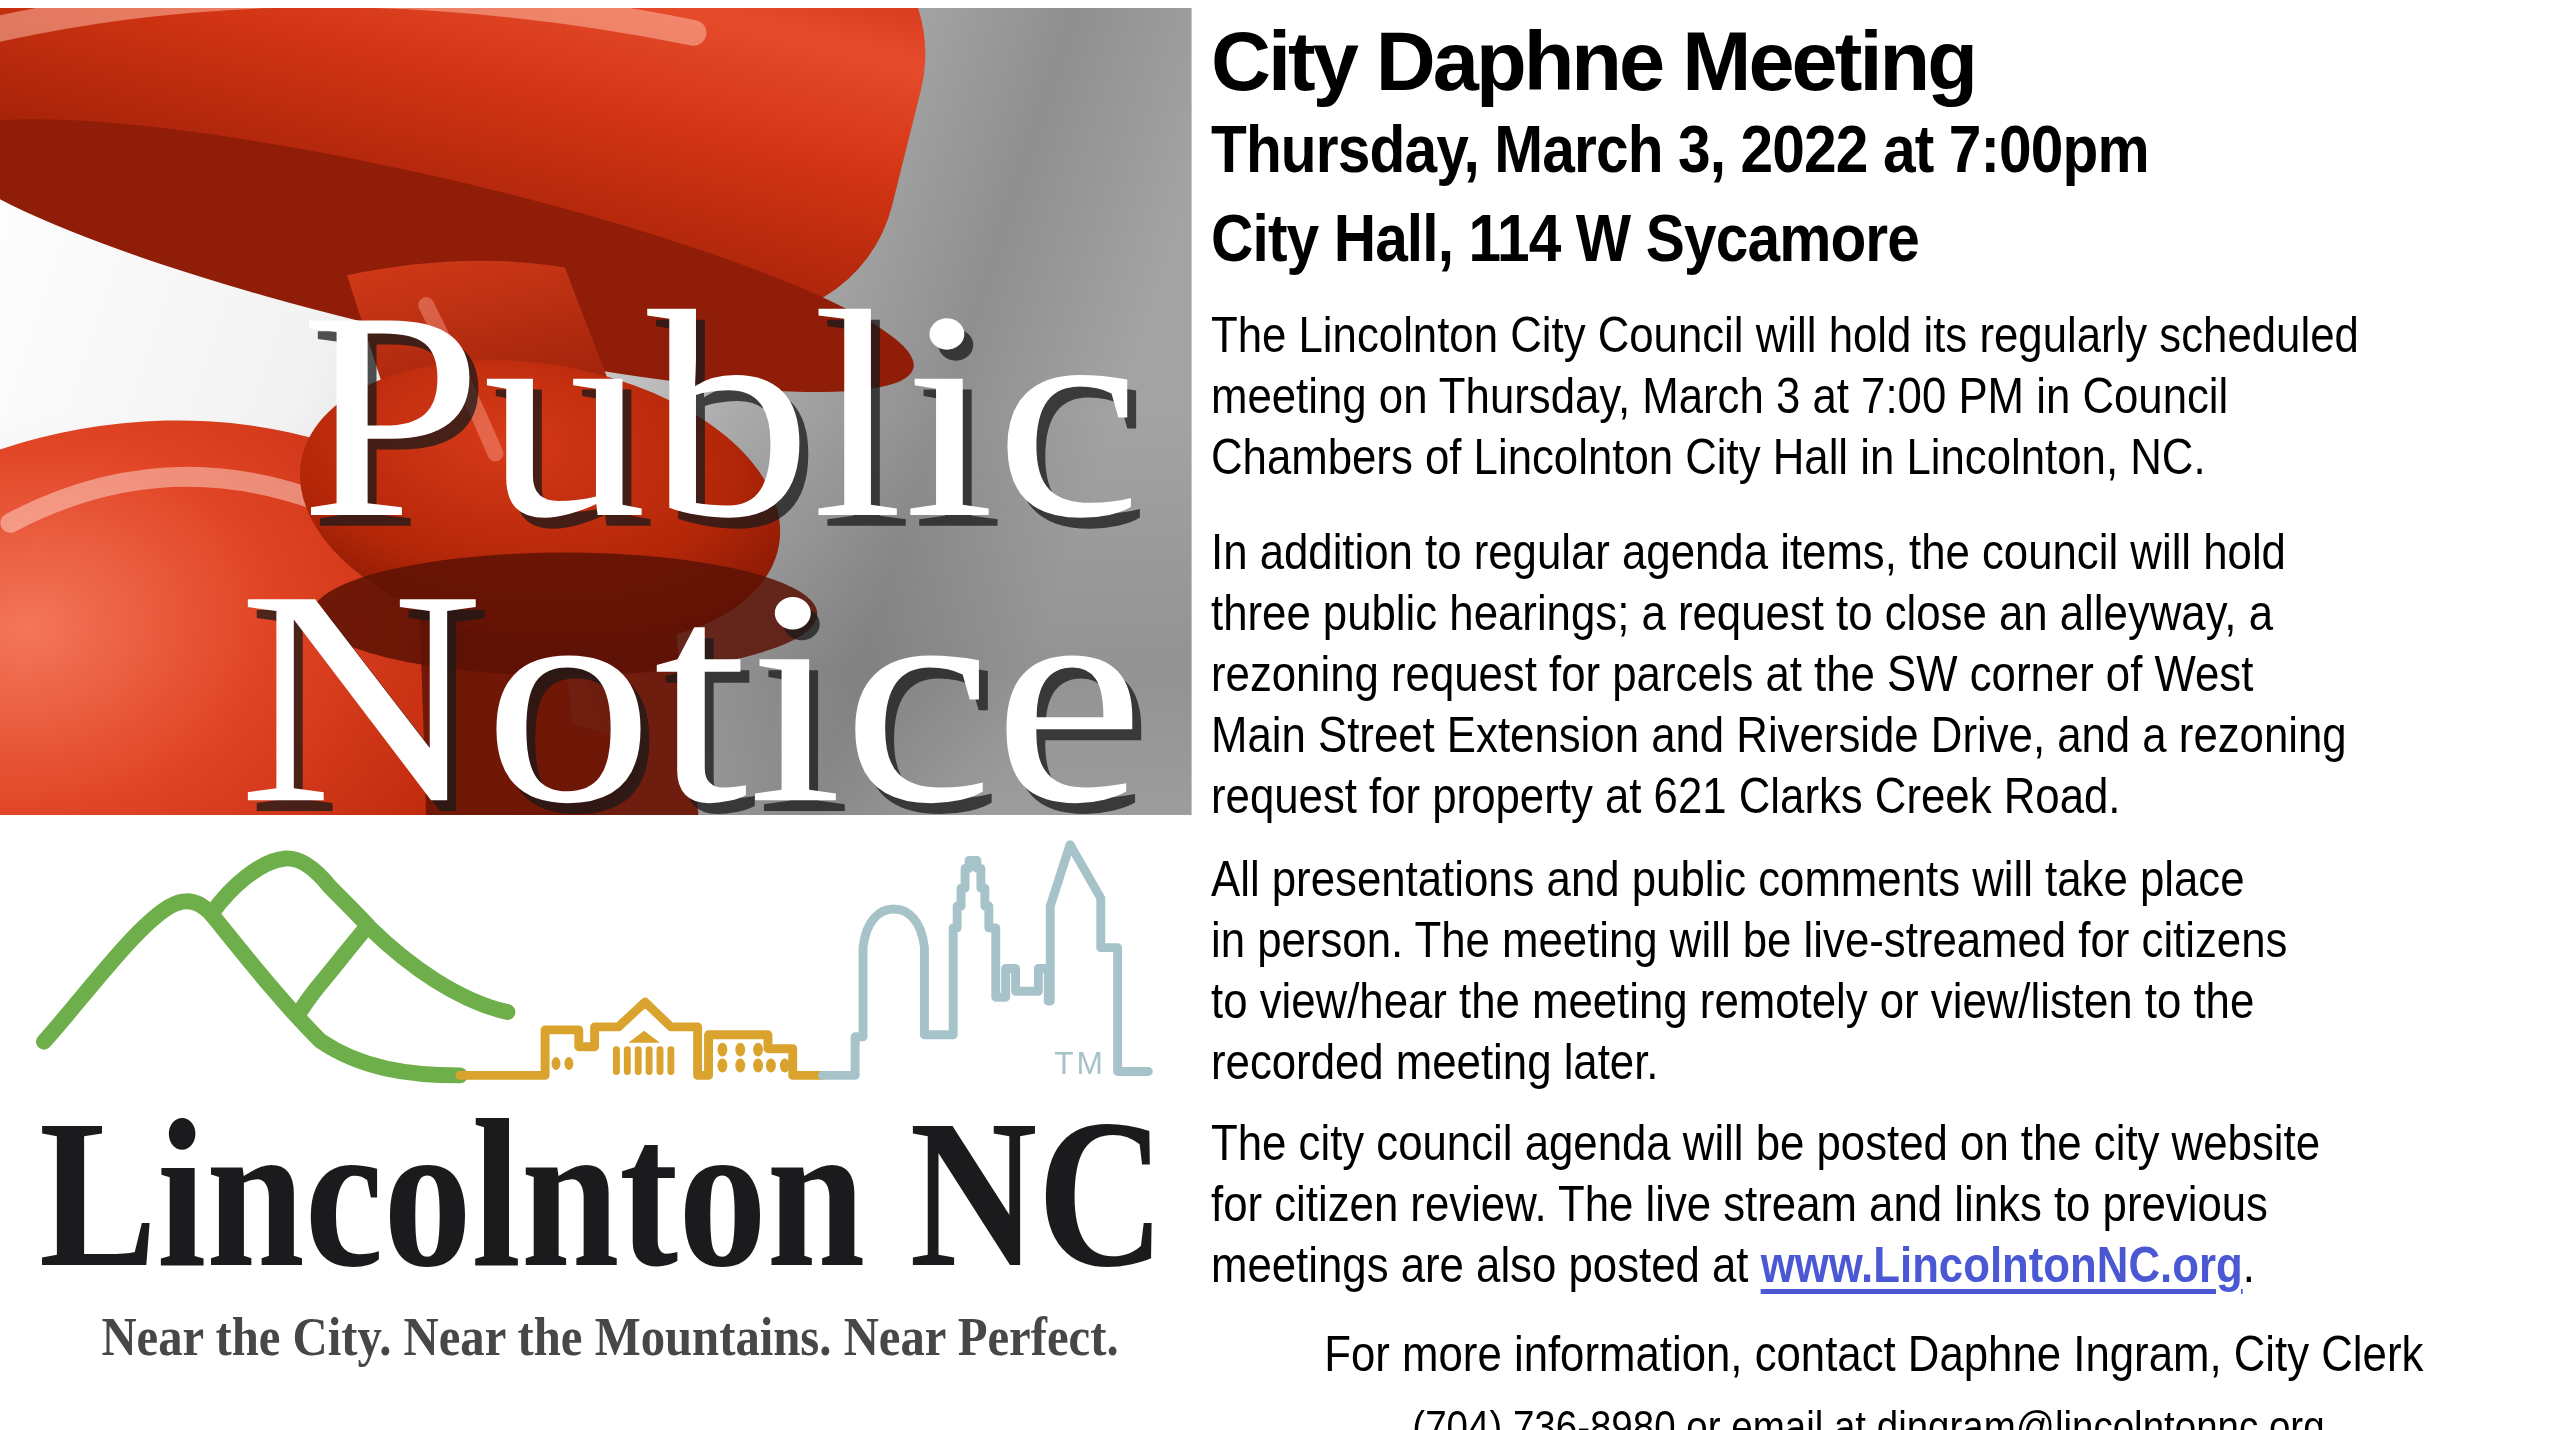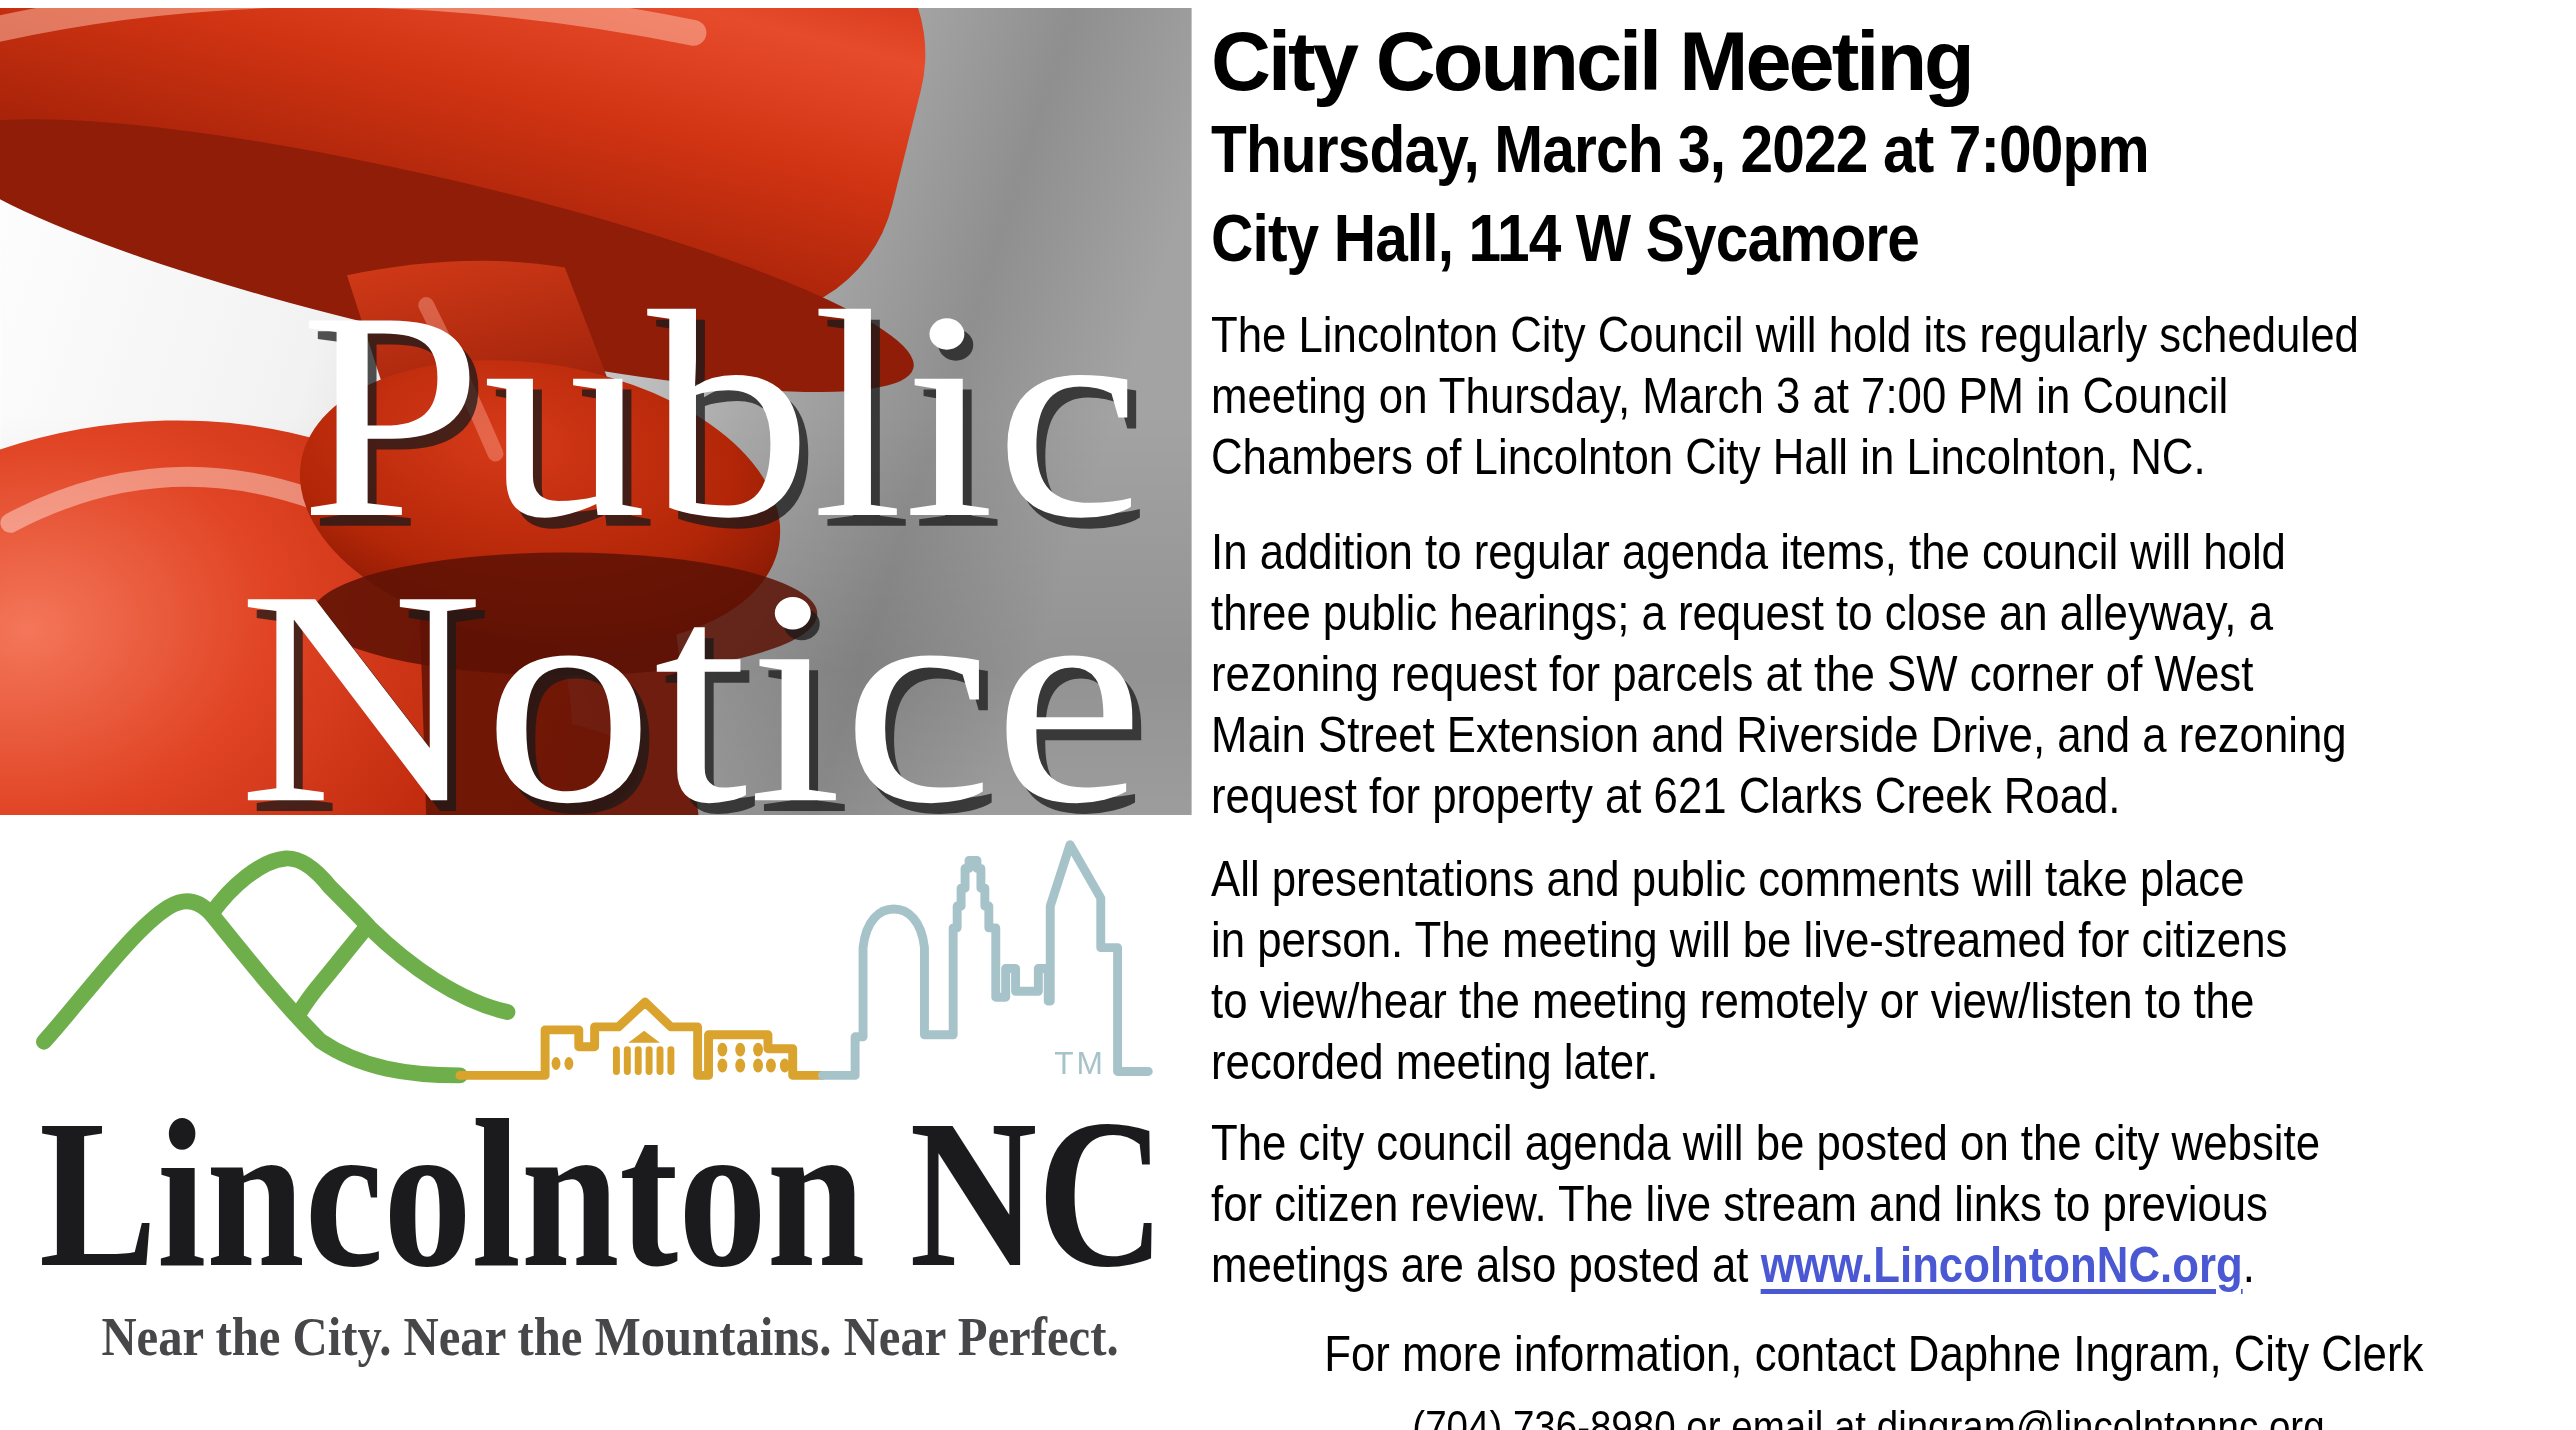--- a/index.html
+++ b/index.html
@@ -139,21 +139,21 @@
       <path d="M 818 271 L 851 271 L 851 232 L 859 232 L 859 142 C 862 114 876 103 890 103 C 904 103 918 114 921 142 L 921 230 L 950 230 L 950 122 L 954 122 L 954 100 L 958 100 L 958 82 L 962 82 L 962 62 L 966 62 L 966 54 L 974 54 L 974 62 L 978 62 L 978 82 L 982 82 L 982 100 L 986 100 L 986 122 L 993 122 L 993 192 L 1003 192 L 1003 163 L 1013 163 L 1013 186 L 1036 186 L 1036 163 L 1046 163 L 1046 196 L 1048 196 L 1048 100 L 1068 38 L 1099 92 L 1099 142 L 1116 142 L 1116 267 L 1147 267" fill="none" stroke="#a7c3ca" stroke-width="9" stroke-linejoin="round" stroke-linecap="round"></path>
       <text class="tm-text" x="1052" y="270" font-size="32" letter-spacing="3" fill="#a7c3ca">TM</text>
     </g>
 
     <text x="27" y="462" font-size="215" font-weight="700" textLength="1137" lengthAdjust="spacingAndGlyphs" fill="#1b1b1d">Lincolnton NC</text>
     <text x="90" y="553" font-size="55" font-weight="700" textLength="1027" lengthAdjust="spacingAndGlyphs" fill="#47474a">Near the City. Near the Mountains. Near Perfect.</text>
   </svg>
 </div>
 
 <div class="right-col">
-  <h1 class="title">City Council Meeting</h1>
+  <h1 class="title">City Daphne Meeting</h1>
   <h2 class="subtitle cond">Thursday, March 3, 2022 at 7:00pm</h2>
   <h3 class="location cond">City Hall, 114 W Sycamore</h3>
 
   <p class="para first cond">The Lincolnton City Council will hold its regularly scheduled
 meeting on Thursday, March 3 at 7:00 PM in Council
 Chambers of Lincolnton City Hall in Lincolnton, NC.</p>
   <p class="para cond">In addition to regular agenda items, the council will hold
 three public hearings; a request to close an alleyway, a
 rezoning request for parcels at the SW corner of West
 Main Street Extension and Riverside Drive, and a rezoning

